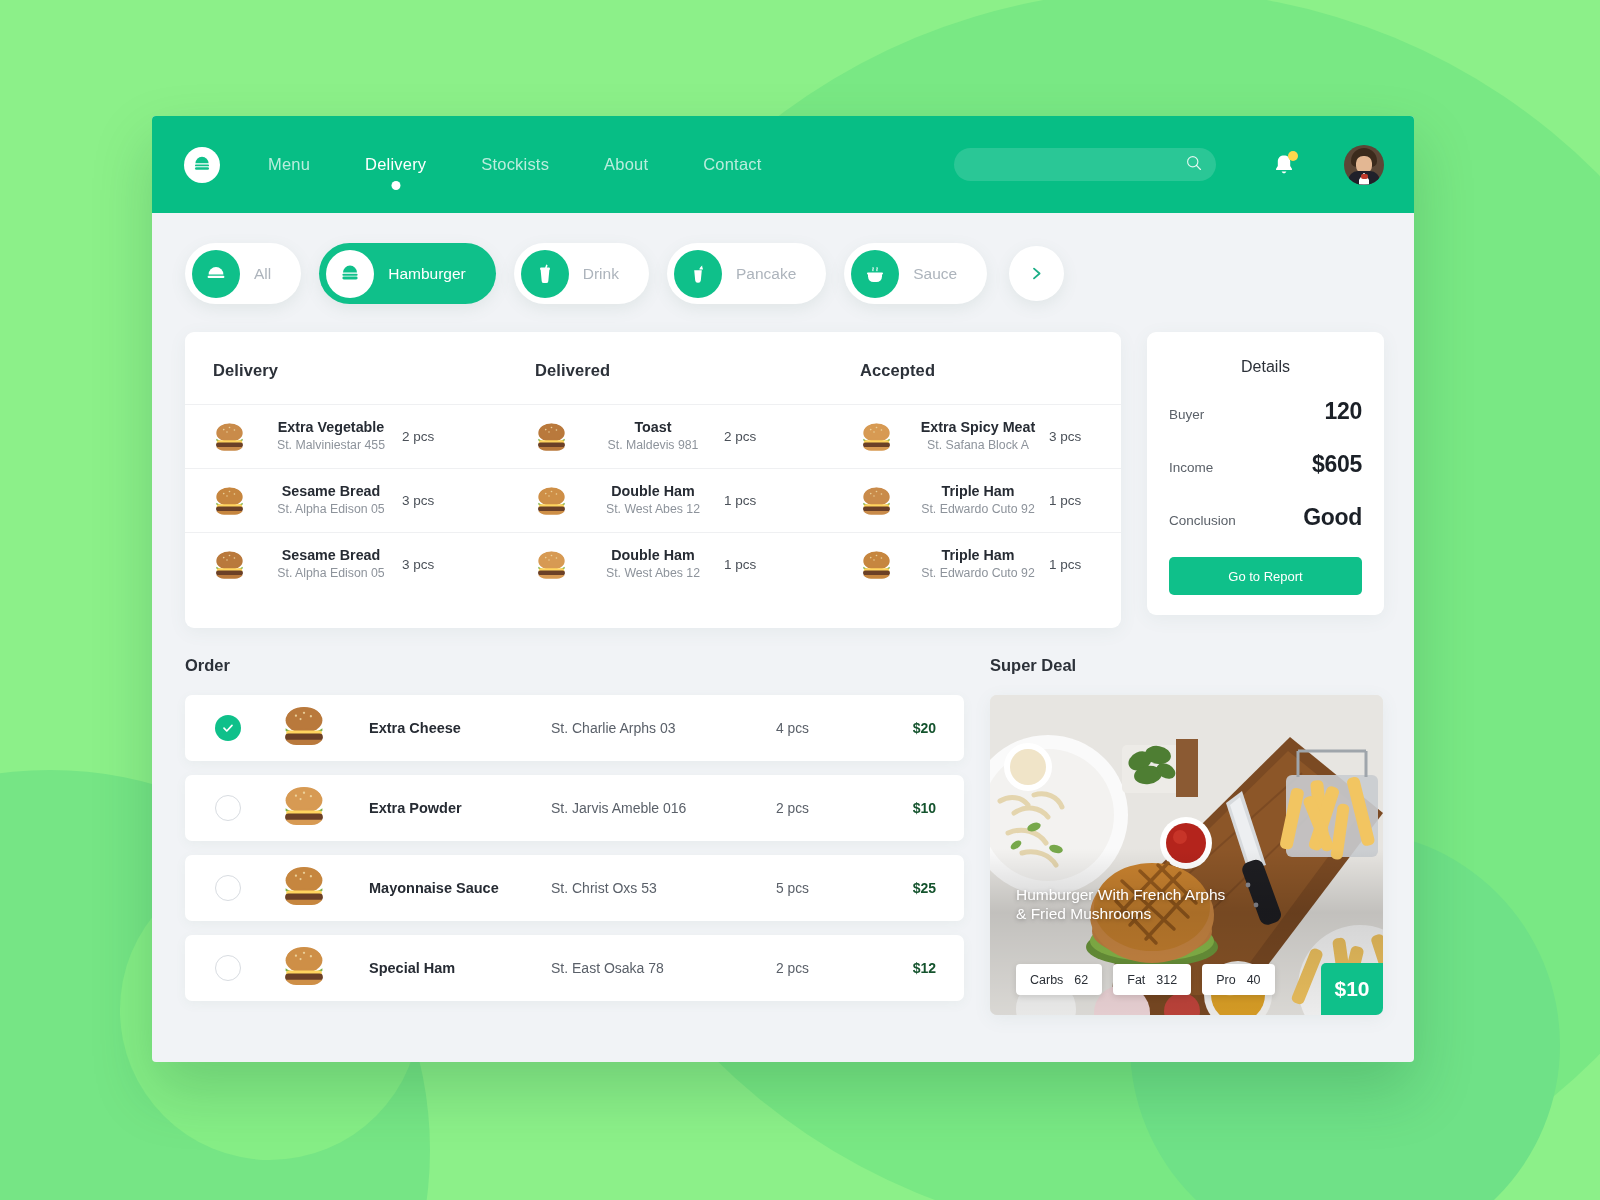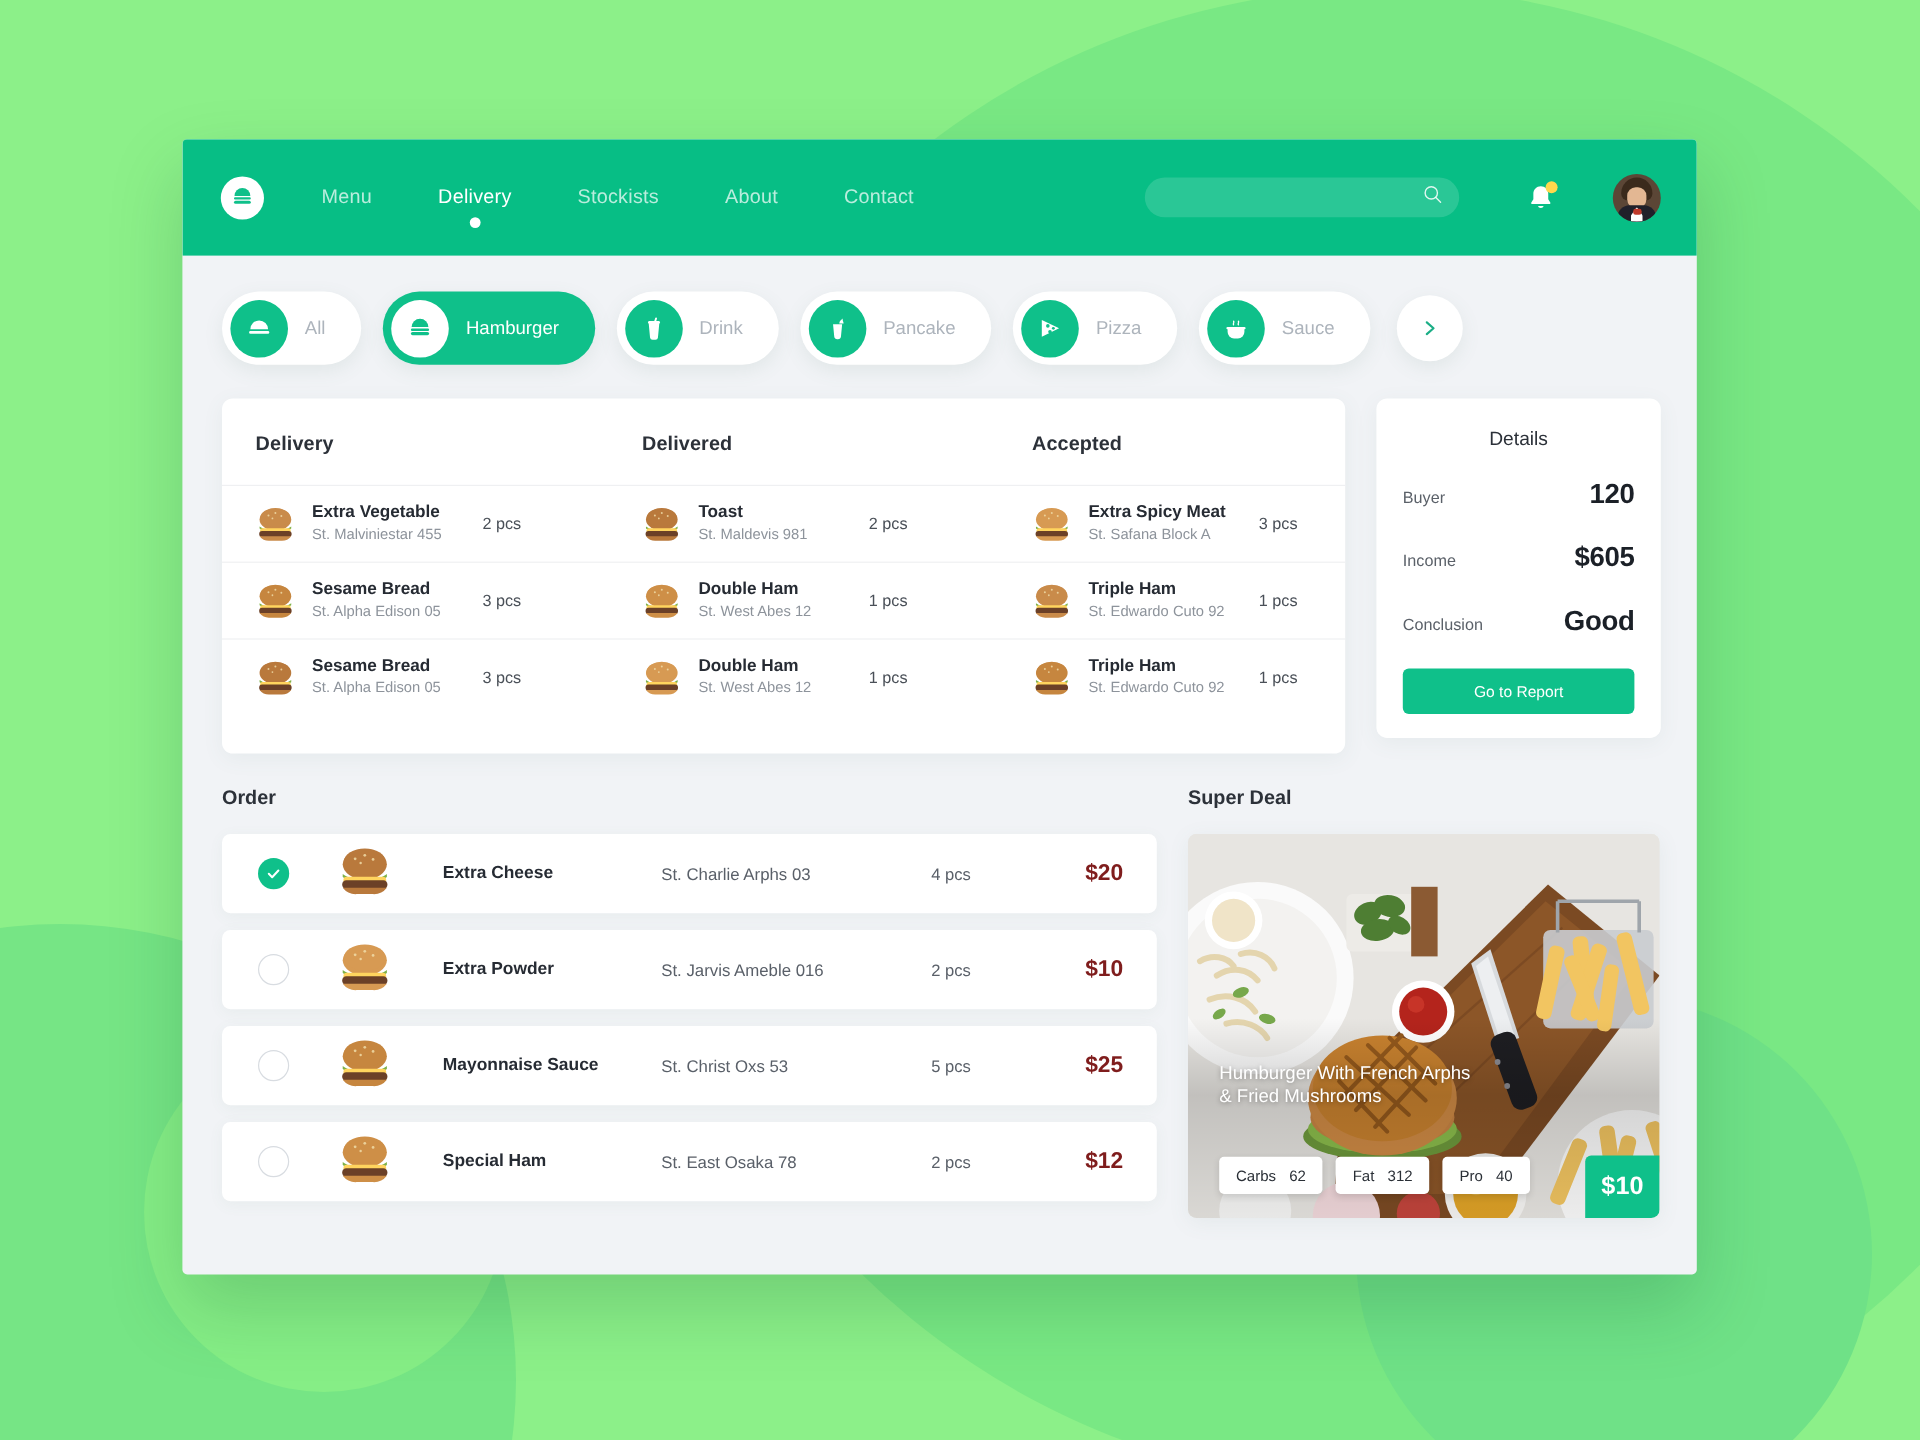--- a/index.html
+++ b/index.html
@@ -229,20 +229,21 @@
     display: flex;
     padding: 0 28px;
     height: 64px;
     align-items: center;
     border-top: 1px solid #EFF0F2;
   }
   .dt-row:last-child { }
   .cell {
     display: flex;
     align-items: center;
+    text-align: center;
   }
   .thumb {
     width: 33px; height: 30px;
     flex: none;
     margin-right: 14px;
     border-radius: 3px;
   }
   .cell-txt { width: 142px; }
   .cell-name {
     font-size: 14.3px;
@@ -355,23 +356,23 @@
     font-size: 14px;
     color: #5A6069;
   }
   .ord-qty {
     width: 120px;
     font-size: 13.8px;
     color: #5A6069;
   }
   .ord-price {
     margin-left: auto;
-    font-size: 19px;
+    font-size: 14px;
     font-weight: bold;
-    color: #7f1d1d;
+    color: #14532d;
   }
 
   
   .deal-col { width: 395px; }
   .deal-card {
     position: relative;
     width: 393px;
     height: 320px;
     border-radius: 7px;
     overflow: hidden;
@@ -514,31 +515,20 @@
           <div class="chip-label">Drink</div>
         </div>
         <div class="chip">
           <div class="chip-ic">
             <svg width="22" height="22" viewBox="0 0 22 22">
               <path d="M7.2 7.2h7.6l-1 10.2a2.6 2.6 0 0 1-2.6 2.3h-.4a2.6 2.6 0 0 1-2.6-2.3z" fill="#FFFFFF"></path>
               <path d="M12.4 6.6c0-2.2 1.8-3 2.8-4.1-.2 2 .8 2.6.8 4.1z" fill="#FFFFFF"></path>
             </svg>
           </div>
           <div class="chip-label">Pancake</div>
-        </div>
-        <div class="chip">
-          <div class="chip-ic">
-            <svg width="22" height="22" viewBox="0 0 22 22">
-              <path d="M4.2 3.6l14.4 7-14.4 7z" fill="#FFFFFF"></path>
-              <circle cx="9.2" cy="8.6" r="1.5" fill="#0FC08A"></circle>
-              <circle cx="11" cy="13.4" r="1.5" fill="#0FC08A"></circle>
-              <circle cx="13.8" cy="10.6" r="1.2" fill="#0FC08A"></circle>
-            </svg>
-          </div>
-          <div class="chip-label">Pizza</div>
         </div>
         <div class="chip">
           <div class="chip-ic">
             <svg width="22" height="22" viewBox="0 0 22 22">
               <path d="M4 11h14v2.6a5.4 5.4 0 0 1-5.4 5.4H9.4A5.4 5.4 0 0 1 4 13.6z" fill="#FFFFFF"></path>
               <rect x="3" y="9.6" width="16" height="1.8" rx="0.9" fill="#FFFFFF"></rect>
               <g stroke="#FFFFFF" stroke-width="1.1" fill="none" stroke-linecap="round">
                 <path d="M9 7.6c-.9-1 .9-1.9 0-2.9"></path>
                 <path d="M13 7.6c-.9-1 .9-1.9 0-2.9"></path>
               </g>

